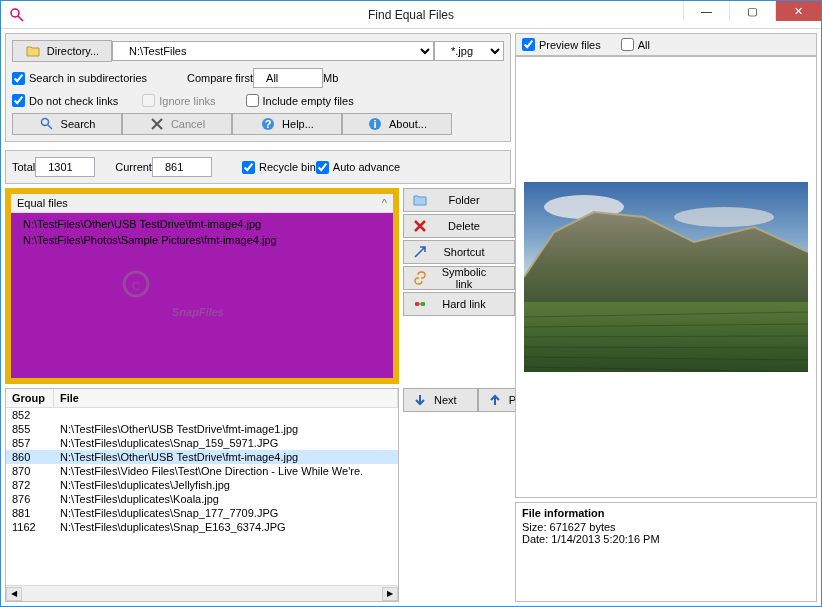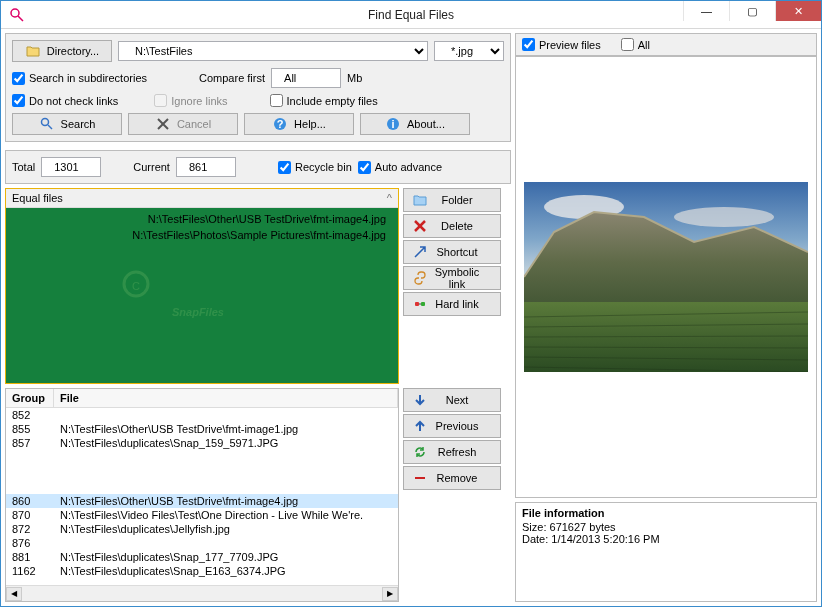--- a/index.html
+++ b/index.html
@@ -7,52 +7,52 @@
 .titlebar { height: 28px; background: #fff; display: flex; align-items: center; position: relative; border-bottom: 1px solid #d8d8d8; }
 .titlebar .app-icon { width: 16px; height: 16px; margin-left: 8px; }
 .titlebar .title { position: absolute; left: 50%; transform: translateX(-50%); color: #222; font-size: 12px; }
 .titlebar .win-controls { position: absolute; right: 0; top: 0; display: flex; }
 .win-btn { width: 46px; height: 20px; display: flex; align-items: center; justify-content: center; font-size: 11px; background: #fff; border-left: 1px solid #e5e5e5; cursor: default; }
 .win-btn.close { background: #c75050; color: #fff; width: 46px; }
 .content { display: flex; height: calc(100% - 28px); }
 .left-col { width: 514px; display: flex; flex-direction: column; }
 .right-col { flex: 1; display: flex; flex-direction: column; }
 .panel { border: 1px solid #bcbcbc; margin: 4px; padding: 6px; background: #f0f0f0; }
-.row { display: flex; align-items: center; gap: 6px; margin-bottom: 6px; }
+.row { display: flex; align-items: center; margin-bottom: 6px; }
 .row:last-child { margin-bottom: 0; }
 .btn { height: 22px; border: 1px solid #adadad; background: #e6e6e6; padding: 0 8px; display: inline-flex; align-items: center; gap: 6px; cursor: default; }
 .btn-wide { width: 100px; justify-content: center; }
-.btn-action { width: 98px; height: 24px; justify-content: flex-start; padding-left: 8px; margin-bottom: 2px; }
+.btn-action { width: 112px; height: 24px; justify-content: flex-start; padding-left: 8px; margin-bottom: 2px; }
 .btn-action .icon { width: 16px; flex-shrink: 0; }
 .btn-action .lbl { flex: 1; text-align: center; padding-right: 12px; }
 input[type=text], select { height: 20px; border: 1px solid #abadb3; padding: 0 12px; background: #fff; font-family: inherit; font-size: 11px; }
 .chk { display: flex; align-items: center; gap: 4px; }
 .chk input { width: 13px; height: 13px; }
 .chk.disabled { color: #888; }
 .label { font-size: 11px; }
-.eq-files { border: 1px solid #eab308; margin: 0 4px; background: #15803d; flex: 0 0 196px; position: relative; display: flex; flex-direction: column; text-align: right; }
+.eq-files { border: 6px solid #eab308; margin: 0 4px; background: #a21caf; flex: 0 0 196px; position: relative; display: flex; flex-direction: column; }
 .eq-files-header { background: #f0f0f0; border-bottom: 1px solid #dcdcdc; padding: 3px 6px; display: flex; justify-content: space-between; }
 .eq-files-list { flex: 1; overflow: auto; padding: 3px 0; position: relative; }
 .eq-files-list .item { padding: 2px 12px; white-space: nowrap; }
 .watermark { position: absolute; top: 50%; left: 50%; transform: translate(-50%, -50%); opacity: 0.25; pointer-events: none; }
 .action-col { display: flex; flex-direction: column; margin: 0 4px 0 0; }
 .mid-wrap { display: flex; flex: 0 0 196px; }
 .grid-wrap { display: flex; flex: 1; margin: 4px 4px 4px 4px; min-height: 0; }
 .grid { border: 1px solid #bcbcbc; background: #fff; flex: 1; display: flex; flex-direction: column; min-height: 0; }
 .grid-head { display: flex; background: #f7f7f7; border-bottom: 1px solid #dcdcdc; }
 .grid-head .col { padding: 3px 6px; border-right: 1px solid #dcdcdc; font-weight: bold; }
 .grid-body { flex: 1; overflow: auto; }
 .grid-row { display: flex; }
-.grid-row.selected { background: #cde8ff; margin-top: 44px; }
+.grid-row.selected { background: #cde8ff; }
 .grid-row .cell { padding: 1px 6px; white-space: nowrap; overflow: hidden; }
 .col-group, .cell-group { width: 48px; }
 .col-file, .cell-file { flex: 1; }
 .scrollbar-h { height: 16px; background: #f0f0f0; border-top: 1px solid #dcdcdc; display:flex; align-items:center; }
 .scrollbar-h .arr { width:16px; height:14px; border:1px solid #ccc; background:#e8e8e8; display:flex;align-items:center;justify-content:center;font-size:8px;}
-.grid-action-col { width: 108px; display: flex; flex-direction: column; margin-left: 4px; }
+.grid-action-col { width: 108px; display: flex; flex-direction: row; margin-left: 4px; }
 .preview-panel { border: 1px solid #bcbcbc; margin: 4px 4px 0 0; padding: 4px 6px; display: flex; gap: 20px; background: #f0f0f0; }
 .preview-area { border: 1px solid #bcbcbc; margin: 0 4px 4px 0; flex: 1; background: #fff; position: relative; display: flex; align-items: center; justify-content: center; min-height: 0; padding: 60px 4px; }
 .preview-img { width: 284px; height: 190px; }
 .fileinfo { border: 1px solid #bcbcbc; margin: 0 4px 4px 0; padding: 4px 6px; background: #fff; height: 100px; }
 .fileinfo .fi-title { font-weight: bold; margin-bottom: 2px; }
 .icon { display: inline-flex; align-items: center; justify-content: center; width: 16px; height: 16px; }
 svg { display: block; }
 </style>
 </head>
 <body>
@@ -273,20 +273,21 @@
             <div class="grid-row">
               <div class="cell cell-group">870</div>
               <div class="cell cell-file">N:\TestFiles\Video Files\Test\One Direction - Live While We're.</div>
             </div>
             <div class="grid-row">
               <div class="cell cell-group">872</div>
               <div class="cell cell-file">N:\TestFiles\duplicates\Jellyfish.jpg</div>
             </div>
             <div class="grid-row">
               <div class="cell cell-group">876</div>
+              <div class="cell cell-file">N:\TestFiles\duplicates\Koala.jpg</div>
             </div>
             <div class="grid-row">
               <div class="cell cell-group">881</div>
               <div class="cell cell-file">N:\TestFiles\duplicates\Snap_177_7709.JPG</div>
             </div>
             <div class="grid-row">
               <div class="cell cell-group">1162</div>
               <div class="cell cell-file">N:\TestFiles\duplicates\Snap_E163_6374.JPG</div>
             </div>
           </div>

